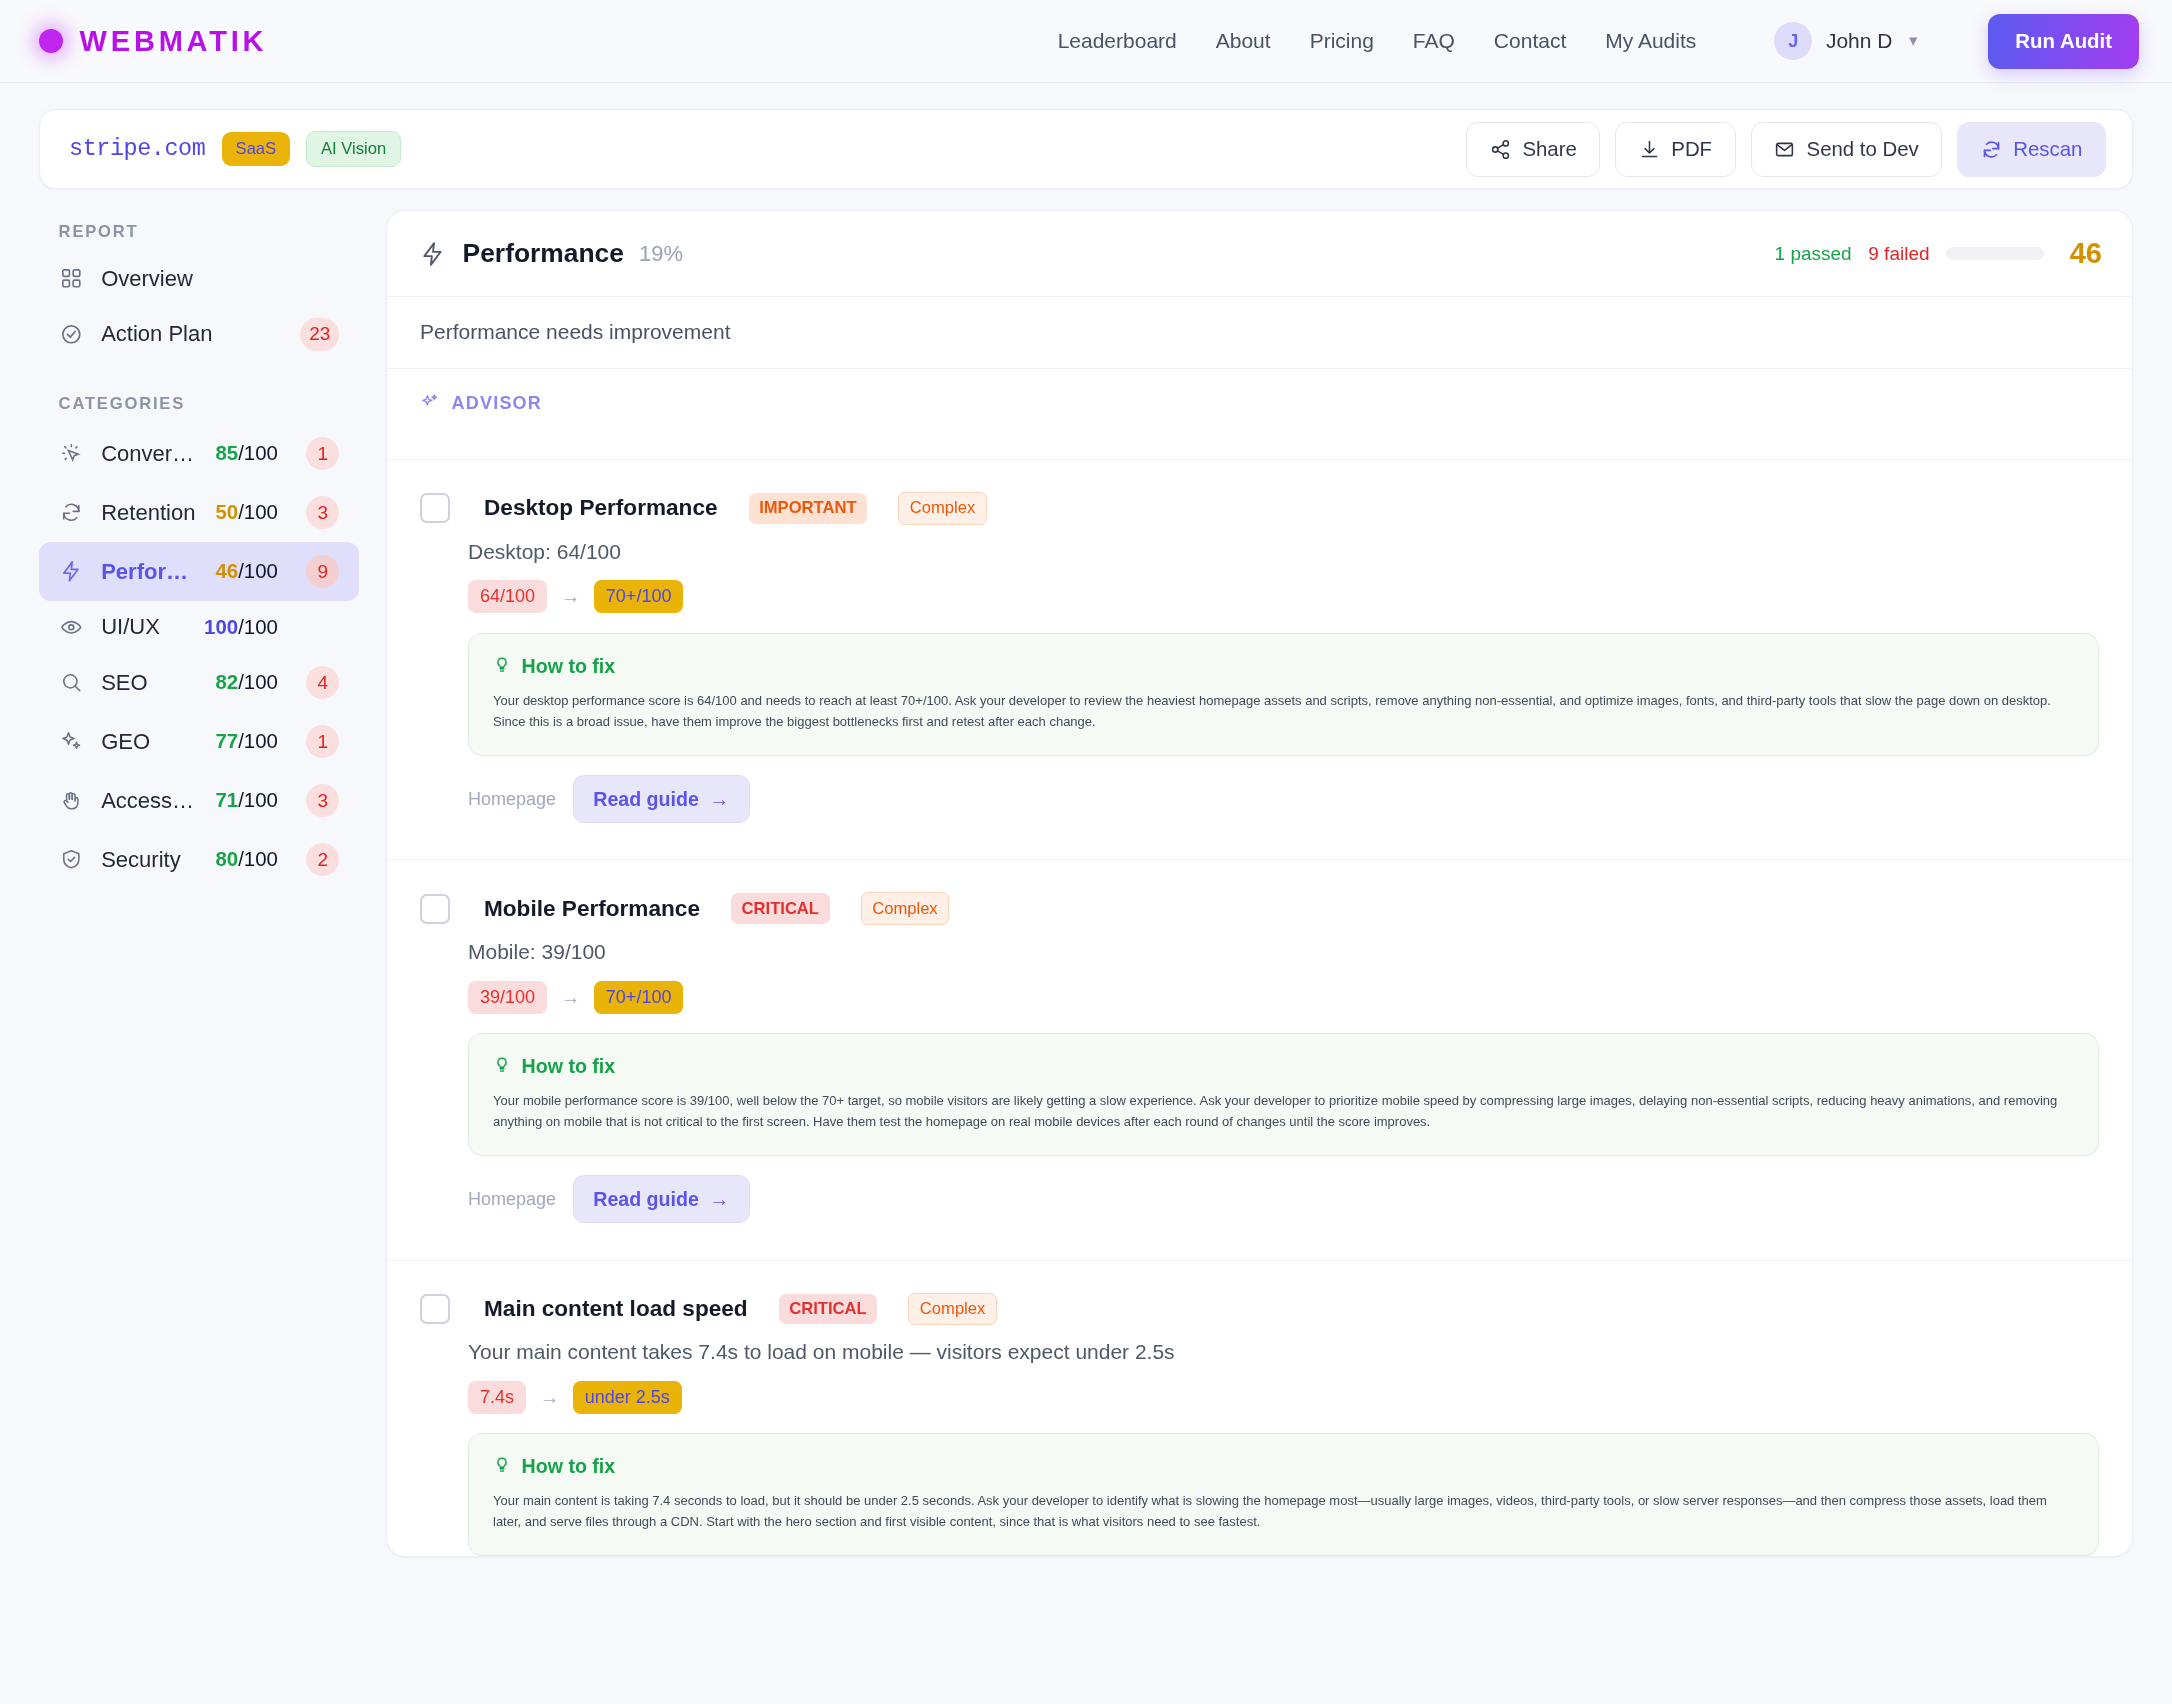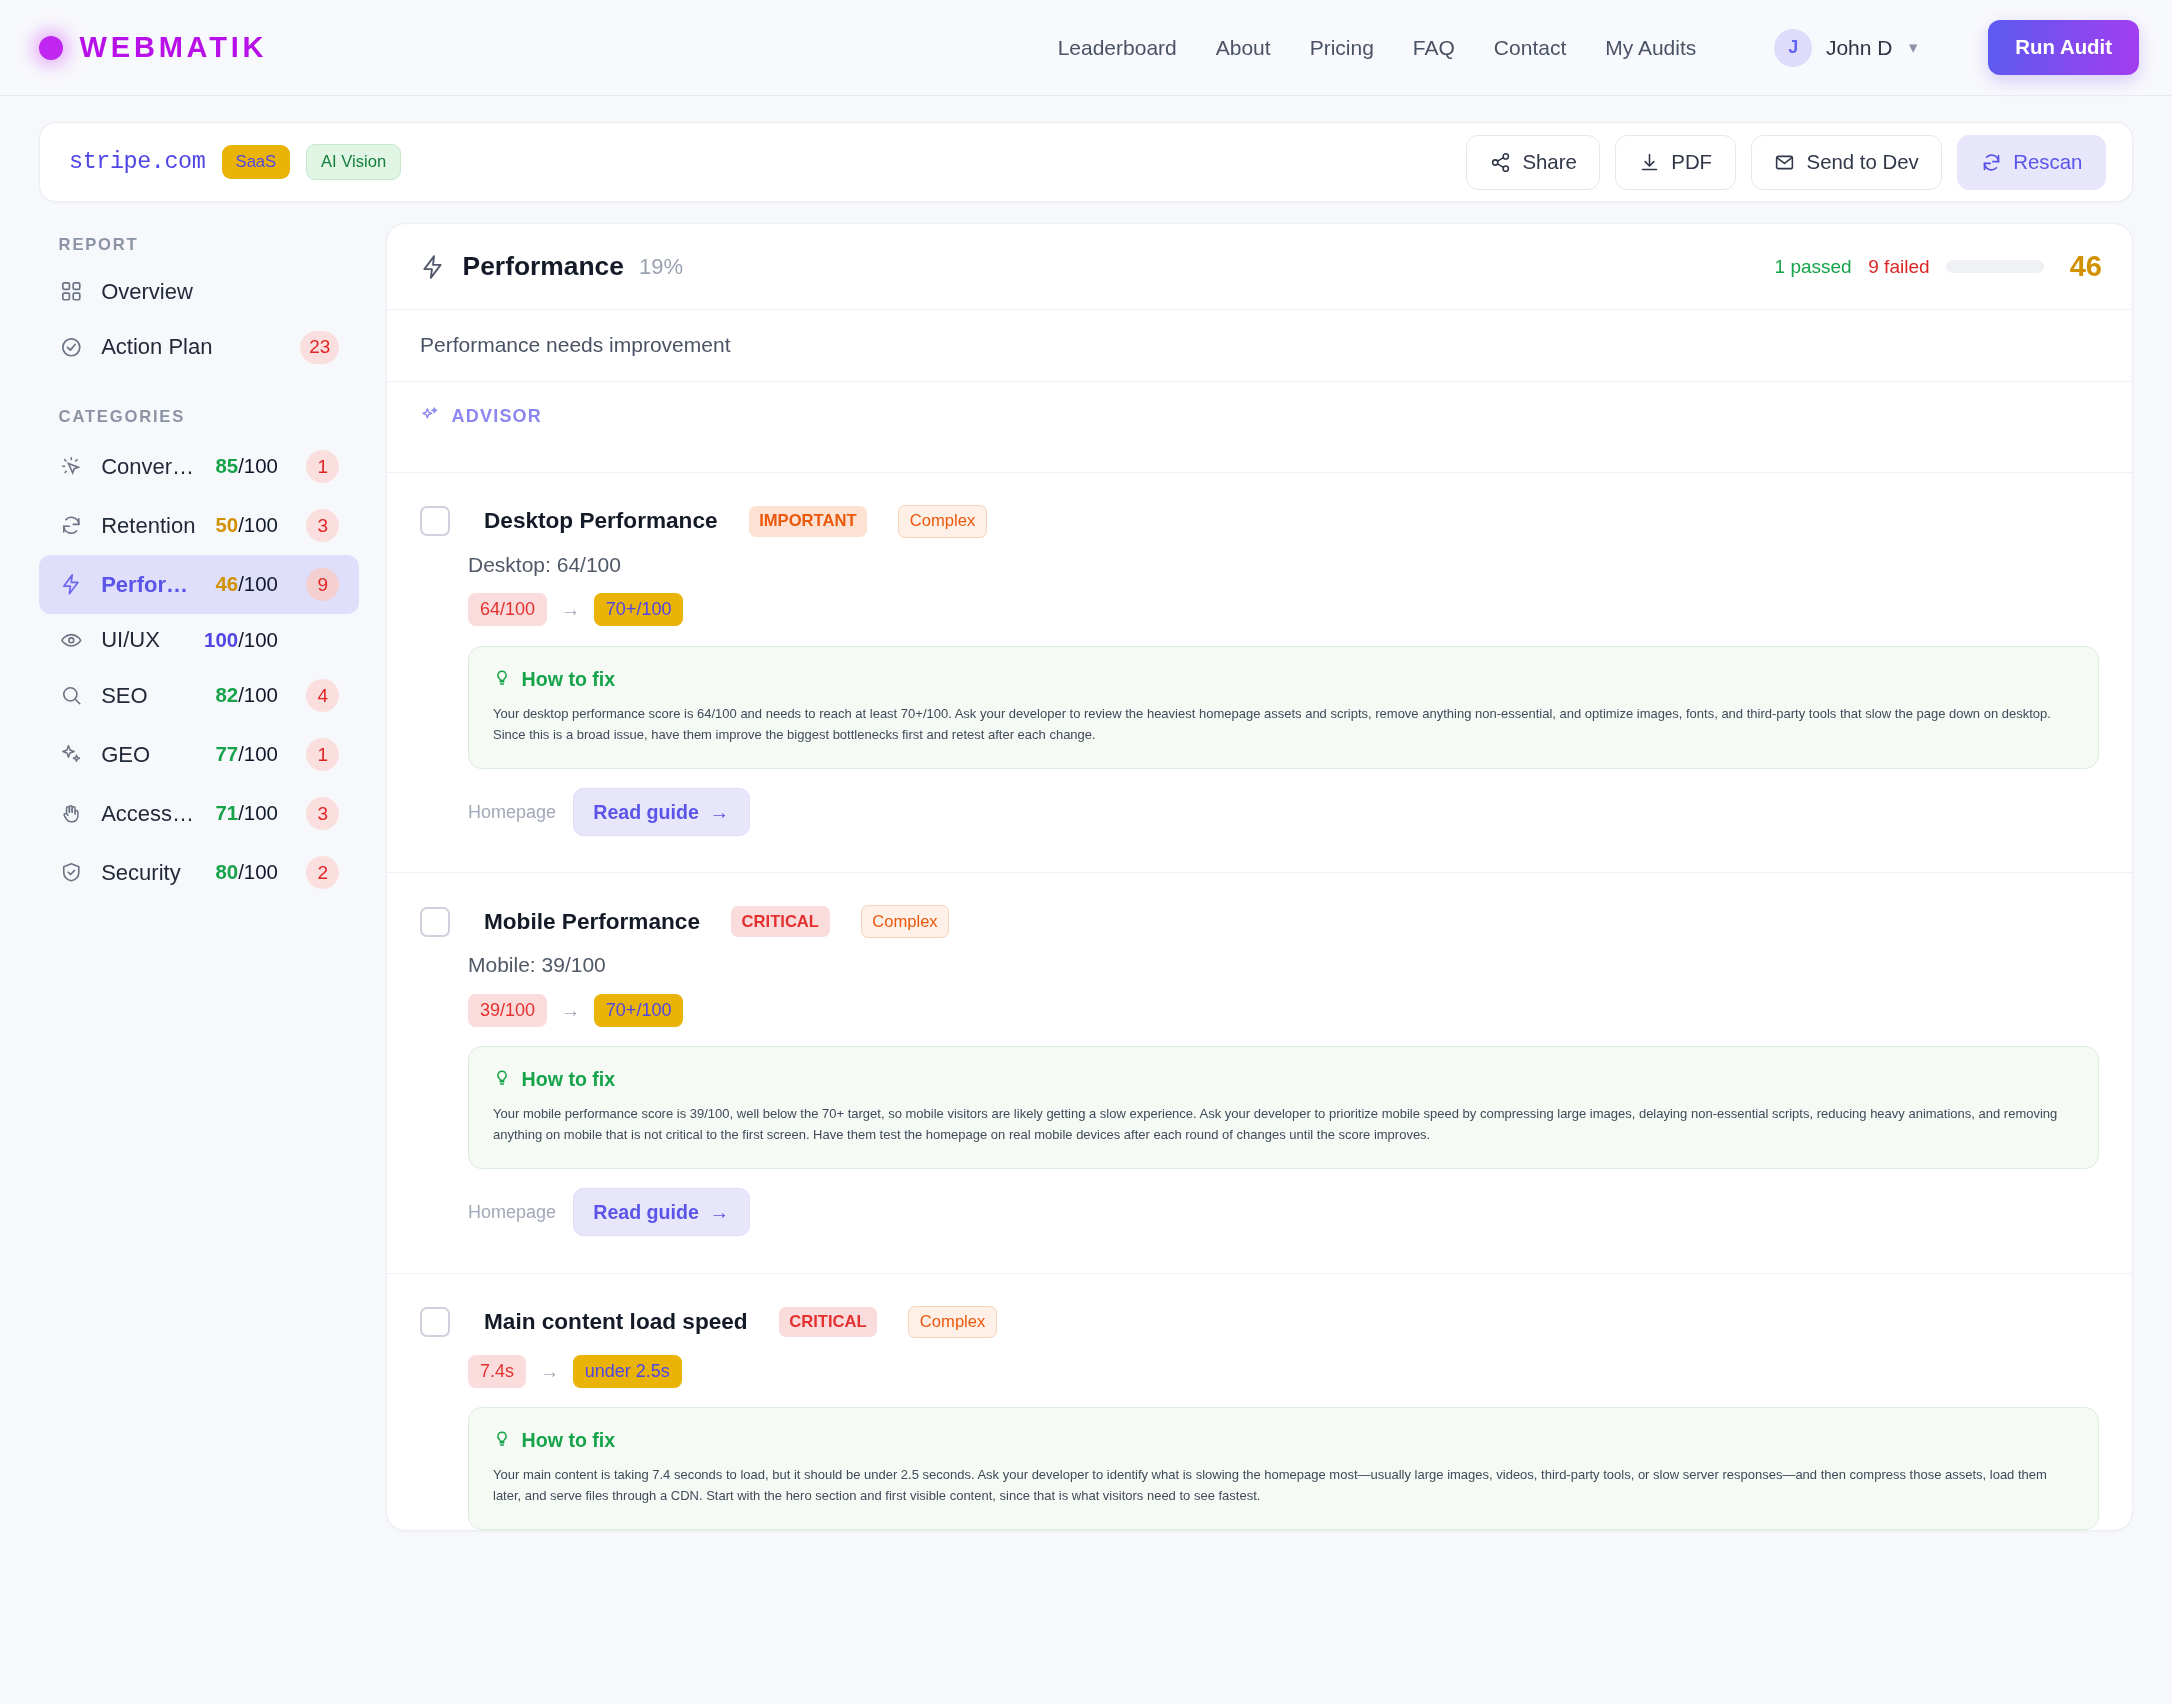--- a/index.html
+++ b/index.html
@@ -6,21 +6,21 @@
   html, body {
     width: 2172px; height: 1705px;
     background: #f7f8fb;
     font-family: "Liberation Sans", sans-serif;
     -webkit-font-smoothing: antialiased;
     overflow: hidden;
   }
 
   
   .topnav {
-    height: 96px;
+    height: 83px;
     background: #f8f9fc;
     border-bottom: 0.8px solid #e9ebf1;
     display: flex; align-items: center;
     padding: 0 33px 0 39px;
   }
   .brand { display: flex; align-items: center; gap: 16.6px; }
   .brand-dot {
     width: 24px; height: 24px; border-radius: 50%;
     background: #c026f0;
     box-shadow: 0 0 16.6px 6px rgba(192,38,240,.35);
@@ -491,20 +491,21 @@
       </div>
     </div>
 
     <div class="finding">
       <div class="f-head">
         <span class="chk"></span>
         <span class="f-title">Main content load speed</span>
         <span class="tag tag-critical">CRITICAL</span>
         <span class="tag tag-complex">Complex</span>
       </div>
+      <div class="f-desc">Your main content takes 7.4s to load on mobile — visitors expect under 2.5s</div>
       <div class="f-metrics">
         <span class="metric metric-now">7.4s</span>
         <span class="arrow">→</span>
         <span class="metric metric-target">under 2.5s</span>
       </div>
       <div class="howto">
         <div class="howto-head">
           <span>
             <svg width="18" height="18" viewBox="0 0 24 24" fill="none" stroke="#16a34a" stroke-width="1.8" stroke-linecap="round" stroke-linejoin="round">
               <path d="M9.5 17h5M10 20h4"></path>

